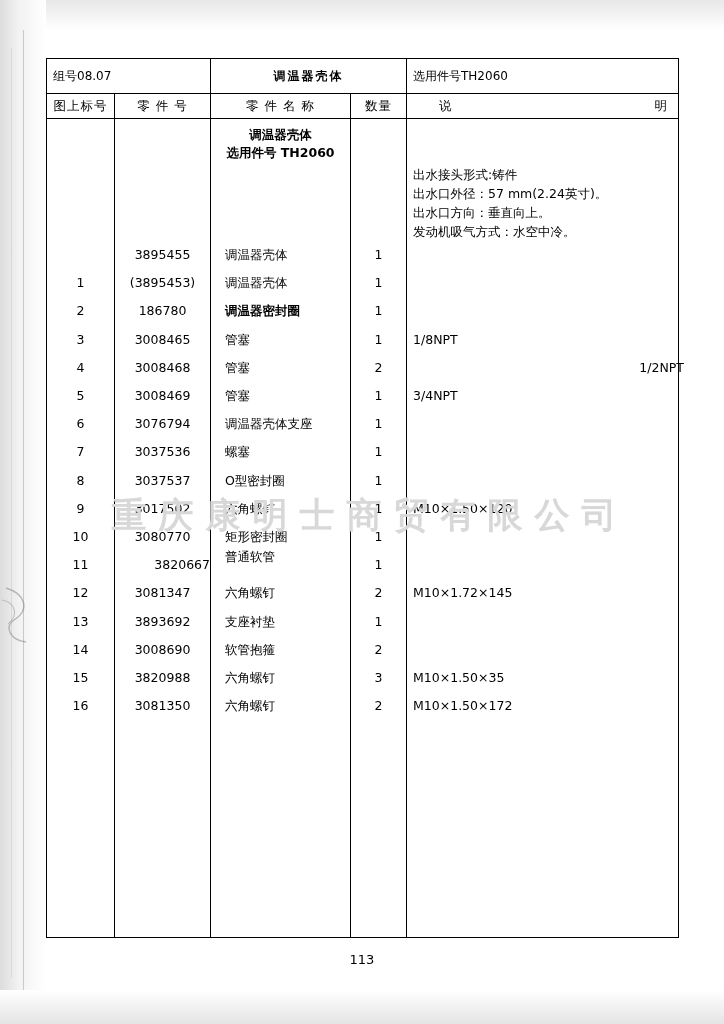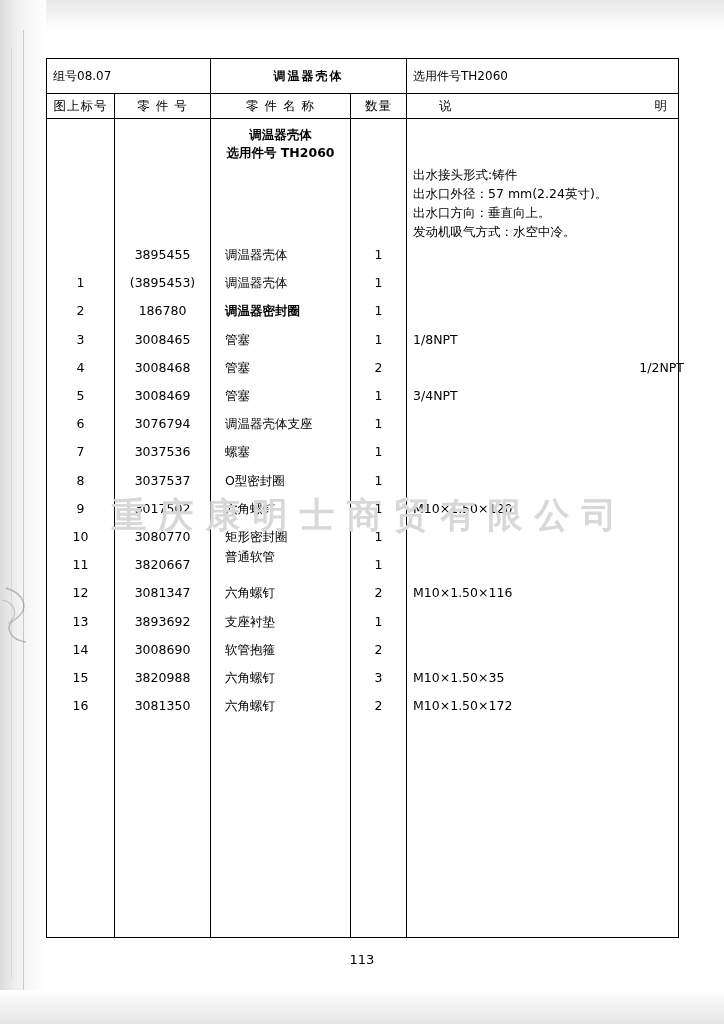--- a/index.html
+++ b/index.html
@@ -246,21 +246,21 @@
               <div class="row-line c-pn" style="top: 156.2px;">(3895453)</div>
               <div class="row-line c-pn" style="top: 184.4px;">186780</div>
               <div class="row-line c-pn" style="top: 212.6px;">3008465</div>
               <div class="row-line c-pn" style="top: 240.8px;">3008468</div>
               <div class="row-line c-pn" style="top: 269px;">3008469</div>
               <div class="row-line c-pn" style="top: 297.2px;">3076794</div>
               <div class="row-line c-pn" style="top: 325.4px;">3037536</div>
               <div class="row-line c-pn" style="top: 353.6px;">3037537</div>
               <div class="row-line c-pn" style="top: 381.8px;">3017502</div>
               <div class="row-line c-pn" style="top: 410px;">3080770</div>
-              <div class="row-line c-pn" style="top: 438.2px;">3820667</div>
+              <div class="row-line c-pn" style="top: 438.2px; text-align: right;">3820667</div>
               <div class="row-line c-pn" style="top: 466.4px;">3081347</div>
               <div class="row-line c-pn" style="top: 494.6px;">3893692</div>
               <div class="row-line c-pn" style="top: 522.8px;">3008690</div>
               <div class="row-line c-pn" style="top: 551px;">3820988</div>
               <div class="row-line c-pn" style="top: 579.2px;">3081350</div>
             </div>
           </td>
       <td class="body-cell">
             <div class="inner" id="col-name">
               <div class="subhead" style="top: 8px;">调温器壳体</div>
@@ -318,21 +318,21 @@
               <div class="row-line c-note" style="top: 184.4px;"></div>
               <div class="row-line c-note" style="top: 212.6px;">1/8NPT</div>
               <div class="row-line c-note" style="top: 240.8px; text-align: right;">1/2NPT</div>
               <div class="row-line c-note" style="top: 269px;">3/4NPT</div>
               <div class="row-line c-note" style="top: 297.2px;"></div>
               <div class="row-line c-note" style="top: 325.4px;"></div>
               <div class="row-line c-note" style="top: 353.6px;"></div>
               <div class="row-line c-note" style="top: 381.8px;">M10×1.50×120</div>
               <div class="row-line c-note" style="top: 410px;"></div>
               <div class="row-line c-note" style="top: 438.2px;"></div>
-              <div class="row-line c-note" style="top: 466.4px;">M10×1.50×116</div>
+              <div class="row-line c-note" style="top: 466.4px;">M10×1.72×145</div>
               <div class="row-line c-note" style="top: 494.6px;"></div>
               <div class="row-line c-note" style="top: 522.8px;"></div>
               <div class="row-line c-note" style="top: 551px;">M10×1.50×35</div>
               <div class="row-line c-note" style="top: 579.2px;">M10×1.50×172</div>
             </div>
           </td>
     </tr>
   </tbody>
     </table>
 

